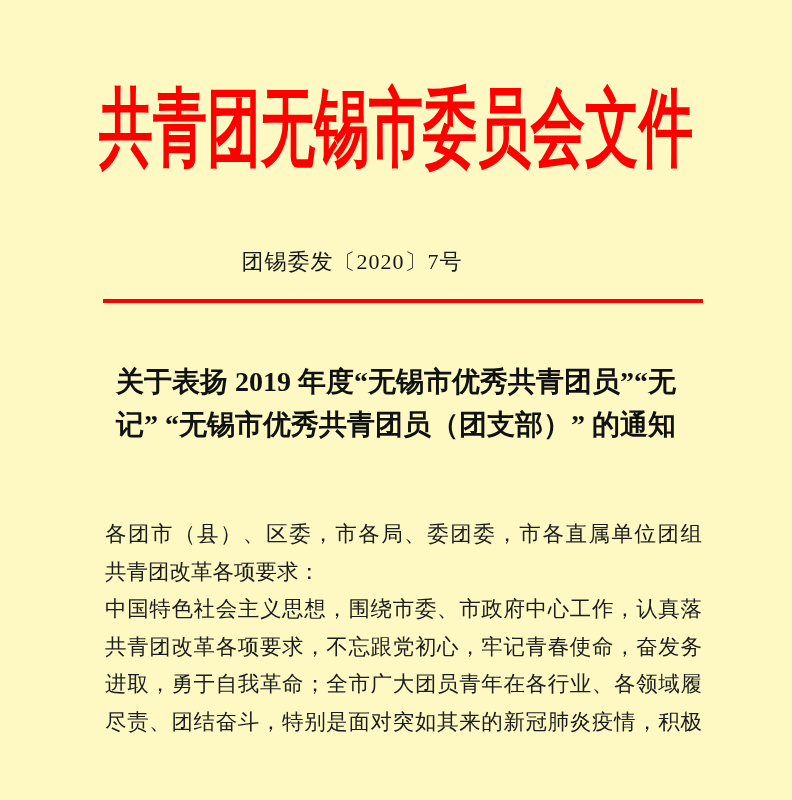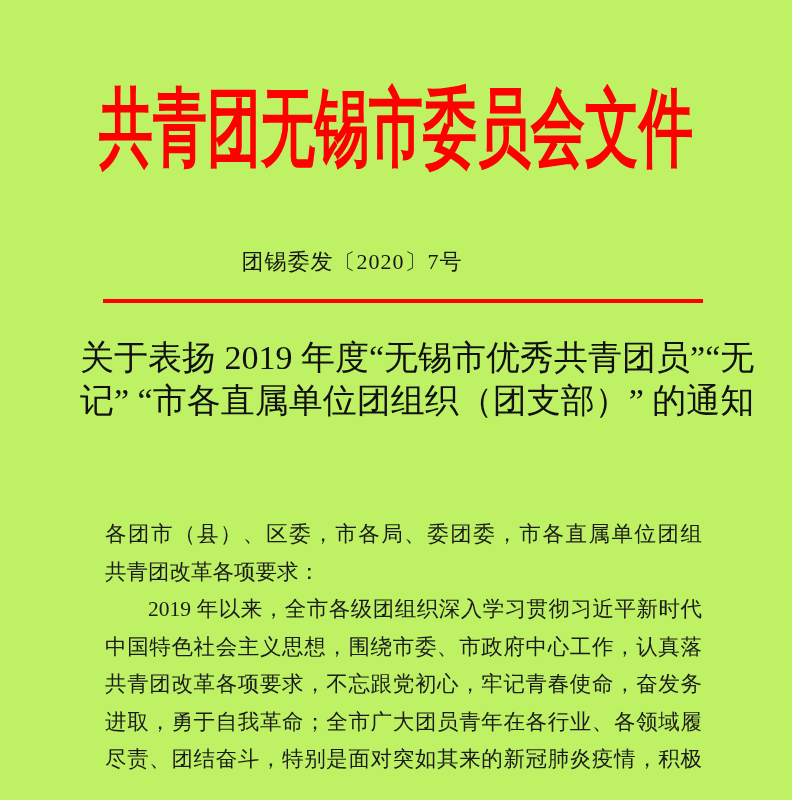--- a/index.html
+++ b/index.html
@@ -4,21 +4,21 @@
 <style>
   html, body {
     margin: 0;
     padding: 0;
     background: #ffffff;
   }
   .page {
     position: relative;
     width: 792px;
     height: 800px;
-    background: #bef264;
+    background: #fef9c3;
     overflow: hidden;
     font-family: "Liberation Serif", "DejaVu Serif", serif;
     color: #161616;
   }
   .org-title {
     position: absolute;
     top: 86px;
     left: 0;
     width: 792px;
     text-align: center;
@@ -45,25 +45,25 @@
   .red-rule {
     position: absolute;
     top: 299px;
     left: 103px;
     width: 600px;
     height: 4px;
     background: #fe0000;
   }
   .doc-title {
     position: absolute;
-    top: 336px;
+    top: 360px;
     left: 80px;
     width: 632px;
-    font-size: 34px;
-    font-weight: normal;
+    font-size: 28px;
+    font-weight: bold;
     line-height: 43px;
     color: #111111;
   }
   .t-line {
     text-align: center;
     white-space: nowrap;
   }
   .body-block {
     position: absolute;
     top: 516px;
@@ -94,26 +94,25 @@
 <div class="page">
 
   <div class="org-title">共青团无锡市委员会文件</div>
 
   <div class="doc-number">团锡委发〔2020〕7号</div>
 
   <div class="red-rule"></div>
 
   <div class="doc-title">
     <div class="t-line">关于表扬 2019 年度“无锡市优秀共青团员”“无</div>
-    <div class="t-line">记” “市各直属单位团组织（团支部）” 的通知</div>
+    <div class="t-line">记” “无锡市优秀共青团员（团支部）” 的通知</div>
   </div>
 
   <div class="body-block">
     <div class="b-line just">各团市（县）、区委，市各局、委团委，市各直属单位团组织，</div>
     <div class="b-line">共青团改革各项要求：</div>
-    <div class="b-line just indent">2019 年以来，全市各级团组织深入学习贯彻习近平新时代</div>
     <div class="b-line just">中国特色社会主义思想，围绕市委、市政府中心工作，认真落实</div>
     <div class="b-line just">共青团改革各项要求，不忘跟党初心，牢记青春使命，奋发务实</div>
     <div class="b-line just">进取，勇于自我革命；全市广大团员青年在各行业、各领域履职</div>
     <div class="b-line just">尽责、团结奋斗，特别是面对突如其来的新冠肺炎疫情，积极投</div>
   </div>
 
 </div>
 
 </body></html>

